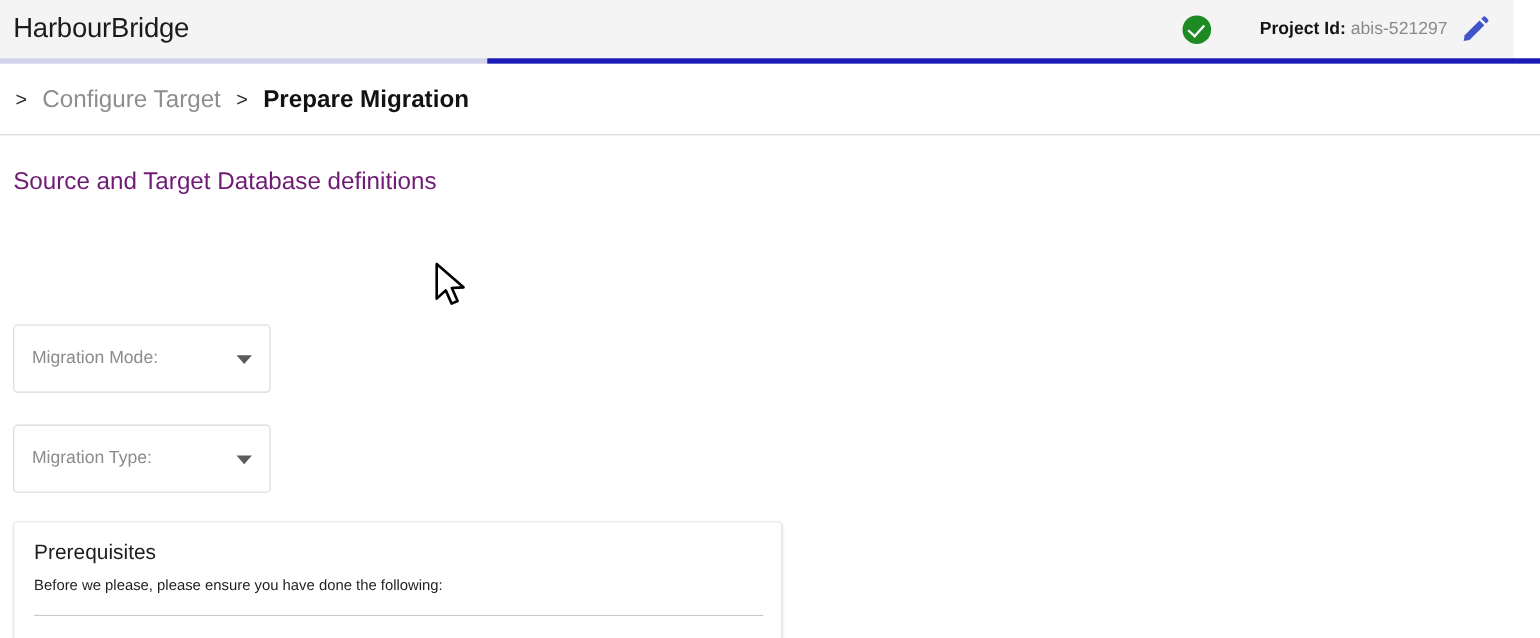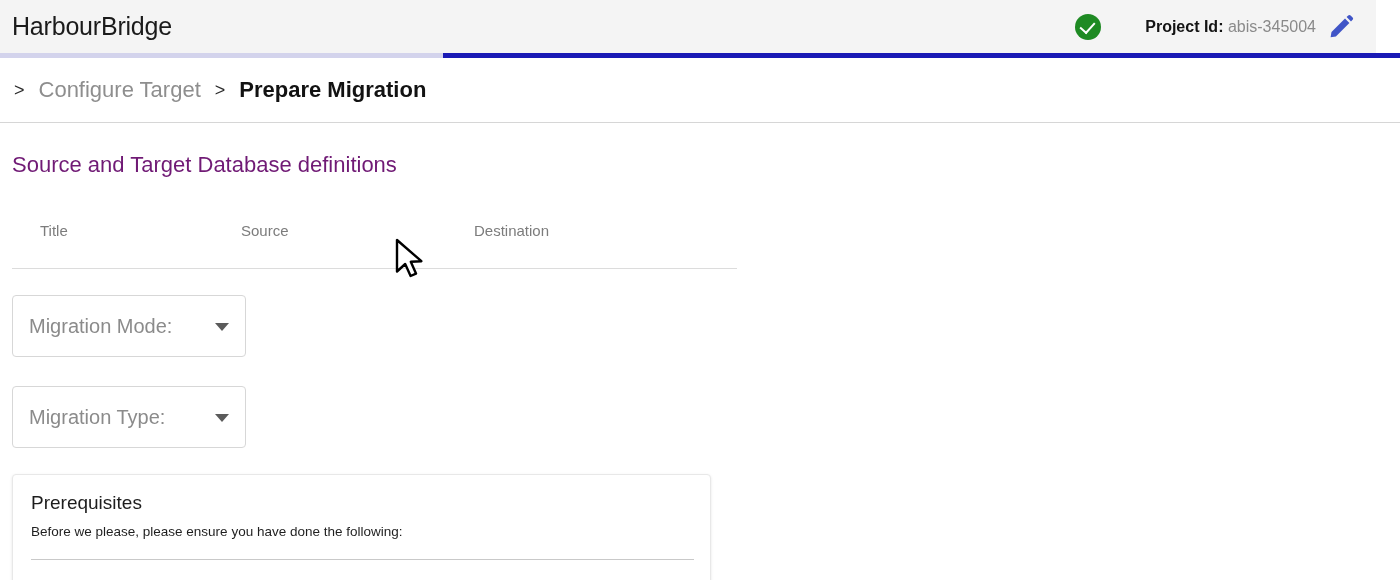--- a/index.html
+++ b/index.html
@@ -174,21 +174,21 @@
     border: 1px solid #d7d7d7;
     border-radius: 4px;
     background: #ffffff;
     display: flex;
     align-items: center;
   }
   .select-field.mode { top: 295px; }
   .select-field.type { top: 386px; }
 
   .select-label {
-    font-size: 20px;
+    font-size: 16px;
     color: #8b8b8b;
     margin-left: 16px;
     white-space: nowrap;
   }
 
   .chevron-down {
     position: absolute;
     right: 16px;
     top: 50%;
     margin-top: -3px;
@@ -247,21 +247,21 @@
 
   <div class="appbar">
     <div class="brand">HarbourBridge</div>
 
     <div class="appbar-right">
 
       <div class="check-icon"></div>
 
       <div class="idgroup">
         <span class="k">Project Id:</span>
-        <span class="v">abis-345004</span>
+        <span class="v">abis-521297</span>
       </div>
 
 
       <div class="pencil-icon">
         <svg width="34" height="34" viewBox="0 0 34 34" aria-hidden="true">
           <g fill="#4055c7">
             <path d="M7.5 22.0 L21.0 8.6 L25.4 13.0 L11.9 26.4 L6.6 27.3 Z"></path>
             <path d="M22.6 7.0 L24.2 5.4 C24.9 4.7 25.9 4.7 26.6 5.4 L28.6 7.4 C29.3 8.1 29.3 9.1 28.6 9.8 L27.0 11.4 Z"></path>
           </g>
         </svg>
@@ -276,28 +276,20 @@
 
   <div class="crumbrow">
     <div class="crumb-sep">&gt;</div>
     <div class="crumb">Configure Target</div>
     <div class="crumb-sep">&gt;</div>
     <div class="crumb active">Prepare Migration</div>
   </div>
 
   <div class="page-title">Source and Target Database definitions</div>
 
-  <div class="deftable">
-    <div class="thead">
-      <div class="th c0">Title</div>
-      <div class="th c1">Source</div>
-      <div class="th c2">Destination</div>
-    </div>
-    <div class="divider"></div>
-  </div>
 
   <div class="select-field mode">
     <span class="select-label">Migration Mode:</span>
     <span class="chevron-down"></span>
   </div>
 
   <div class="select-field type">
     <span class="select-label">Migration Type:</span>
     <span class="chevron-down"></span>
   </div>

